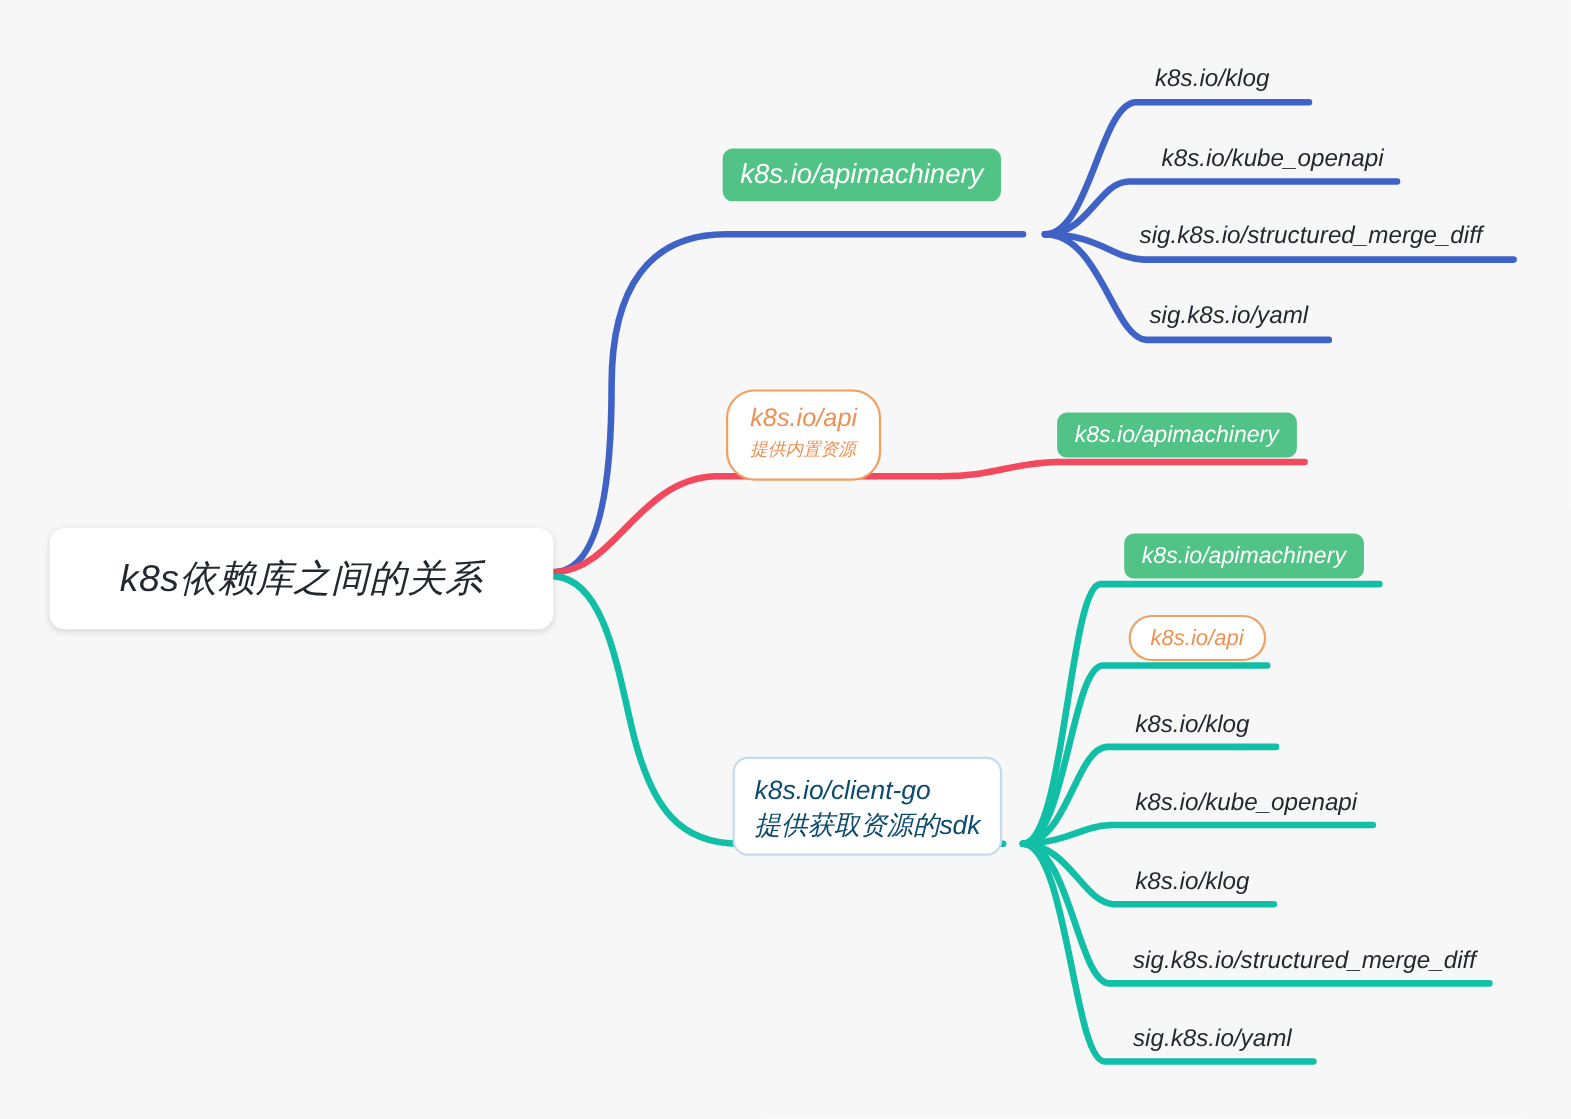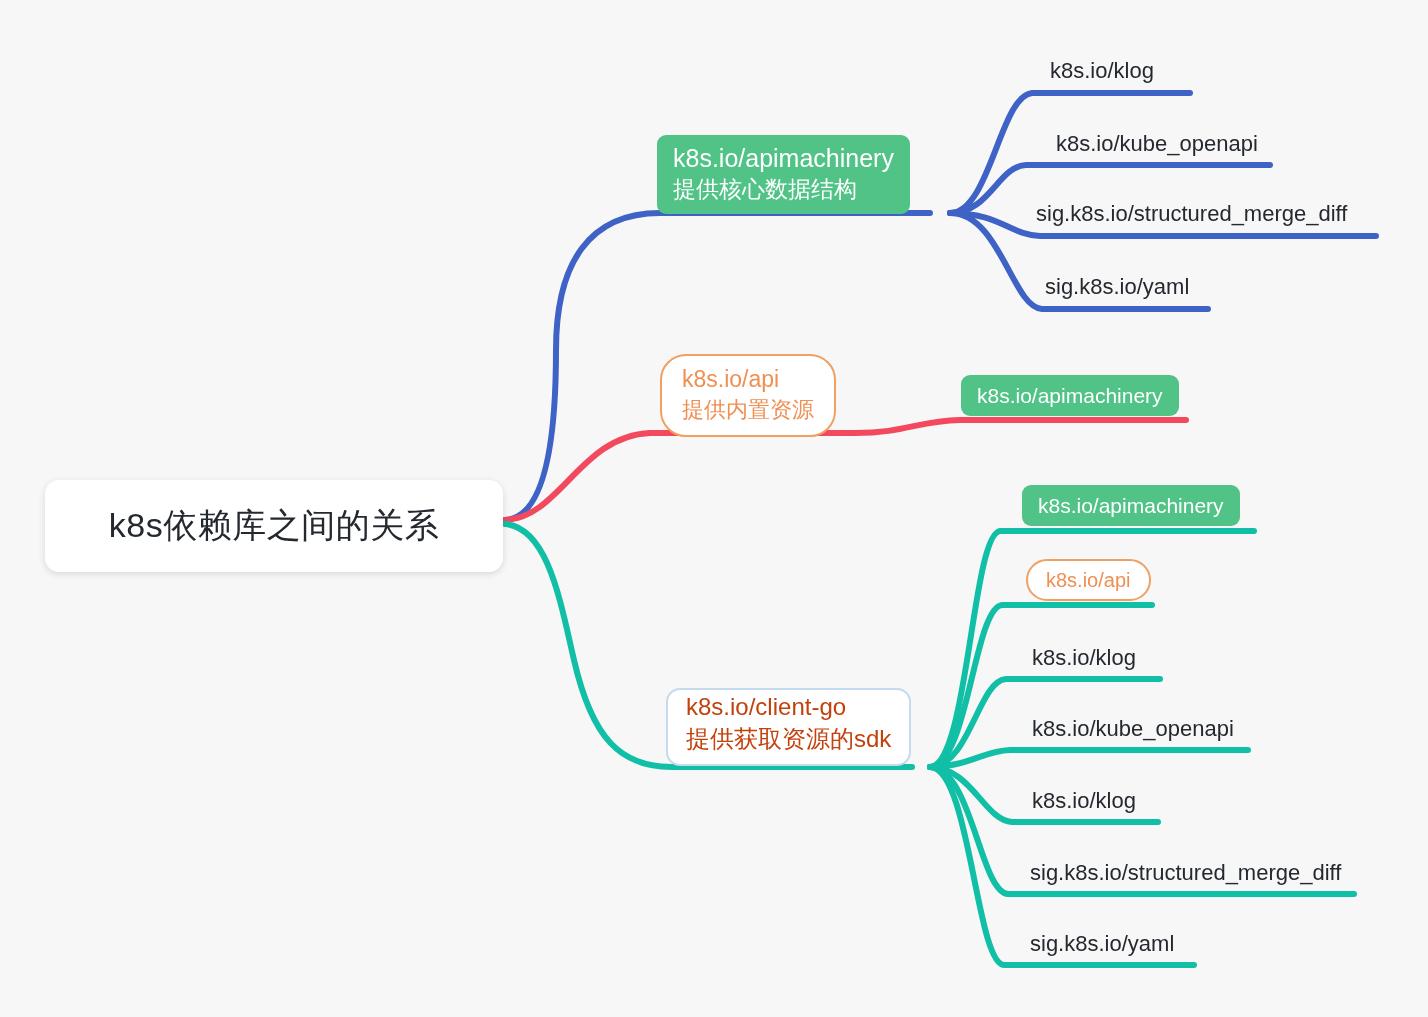--- a/index.html
+++ b/index.html
@@ -23,20 +23,21 @@
     height: 1017px;
     pointer-events: none;
   }
   .node {
     position: absolute;
     box-sizing: border-box;
     white-space: nowrap;
     display: flex;
     flex-direction: column;
     justify-content: center;
+    font-style: italic;
   }
 
   
   .root {
     left: 45px;
     top: 480px;
     width: 458px;
     height: 92px;
     background: #ffffff;
     border-radius: 14px;
@@ -71,39 +72,39 @@
 
   
   .orange-box {
     background: #ffffff;
     border: 2px solid #efa063;
     border-radius: 26px;
     color: #ef8f52;
     padding: 8px 20px 10px 20px;
   }
   .orange-box .l1 { font-size: 23px; line-height: 31px; }
-  .orange-box .l2 { font-size: 22px; line-height: 30px; }
+  .orange-box .l2 { font-size: 16px; line-height: 30px; }
 
   .orange-pill {
     background: #ffffff;
     border: 2px solid #efa063;
     border-radius: 24px;
     color: #ef8f52;
     padding: 5px 18px;
     font-size: 20px;
     line-height: 28px;
   }
 
   
   .blue-box {
     background: #ffffff;
     border: 2px solid #c3daef;
     border-radius: 14px;
-    color: #c2410c;
-    padding: 0 18px 10px 18px;
+    color: #0c4a6e;
+    padding: 12px 18px 10px 18px;
   }
   .blue-box .l1 { font-size: 24px; line-height: 33px; }
   .blue-box .l2 { font-size: 24px; line-height: 31px; }
 
   
   .leaf {
     color: #24292f;
     font-size: 22px;
     line-height: 28px;
   }
@@ -143,21 +144,20 @@
       <path d="M 930 767 C 970 768 976 963 1004 965 L 1194 965"></path>
     </g>
   </svg>
 
   <div class="node root">
     <span class="label">k8s依赖库之间的关系</span>
   </div>
 
   <div class="node green-box" style="left:657px; top:135px;">
     <span class="l1">k8s.io/apimachinery</span>
-    <span class="l2">提供核心数据结构</span>
   </div>
 
   <div class="node leaf" style="left:1050px; top:57px;">
     <span>k8s.io/klog</span>
   </div>
 
   <div class="node leaf" style="left:1056px; top:130px;">
     <span>k8s.io/kube_openapi</span>
   </div>
 

